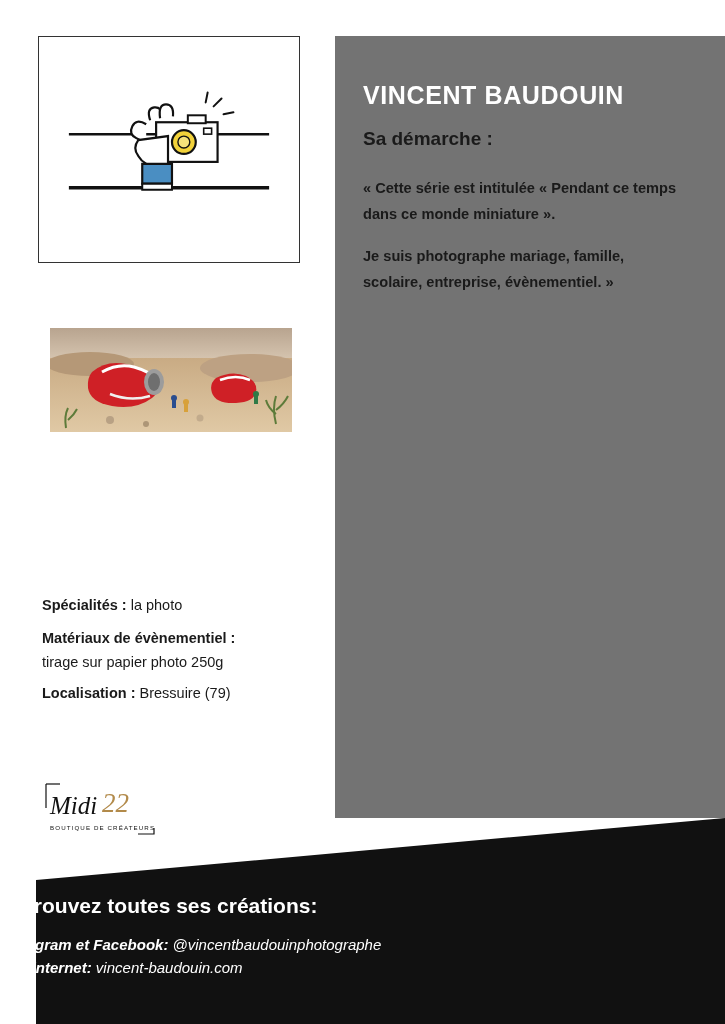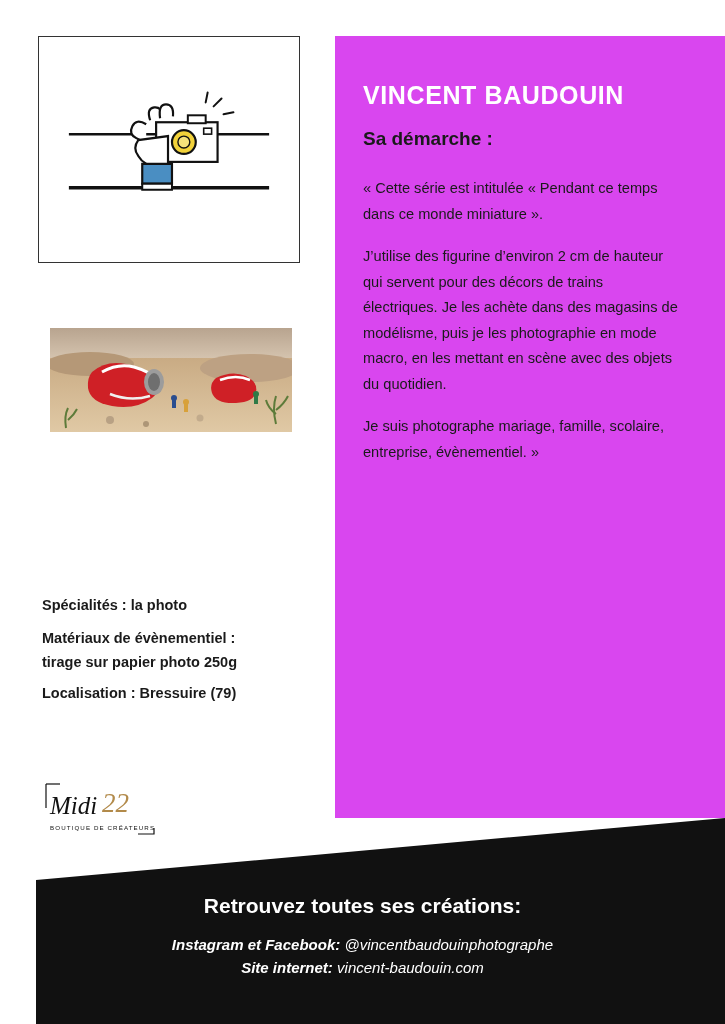--- a/index.html
+++ b/index.html
@@ -55,21 +55,21 @@
     position: absolute;
     left: 42px;
     top: 594px;
     width: 280px;
     font-size: 14.5px;
     color: #1a1a1a;
     line-height: 1.62;
   }
   .details .row { margin-bottom: 2px; white-space: nowrap; }
   .details .lbl { font-weight: bold; }
-  .details .val { font-weight: bold; }
+  .details .val { font-weight: normal; }
   .details .row.mat { margin-bottom: 0; }
   .details .row.matval { margin-bottom: 8px; white-space: normal; }
   .details .row.spec { margin-bottom: 10px; }
 
   
   .logo {
     position: absolute;
     left: 42px;
     top: 778px;
     width: 120px;
@@ -77,21 +77,21 @@
   }
   .logo svg { display:block; width: 100%; height: 100%; }
 
   
   .gold-panel {
     position: absolute;
     left: 335px;
     top: 36px;
     width: 390px;
     height: 782px;
-    background: #d946ef;
+    background: #737373;
   }
   .artist-name {
     position: absolute;
     left: 28px;
     top: 45px;
     right: 14px;
     color: #ffffff;
     font-size: 25px;
     font-weight: bold;
     letter-spacing: 0.6px;
@@ -106,38 +106,38 @@
   }
   .statement {
     position: absolute;
     left: 28px;
     top: 140px;
     width: 318px;
     color: #1a1a1a;
     font-size: 14.6px;
     line-height: 1.75;
   }
-  .statement p { margin-bottom: 17px; }
+  .statement p { margin-bottom: 17px; font-weight: bold; }
   .statement p:last-child { margin-bottom: 12px; }
 
   
   .footer {
     position: absolute;
     left: 0;
     bottom: 0;
     width: 725px;
     height: 206px;
   }
   .footer-shape { position: absolute; left: 0; top: 0; width: 100%; height: 100%; }
   .footer-text {
     position: absolute;
     left: 0;
     top: 76px;
     width: 725px;
-    text-align: center;
+    text-align: left;
     color: #ffffff;
   }
   .footer-head {
     font-size: 21px;
     font-weight: bold;
     margin-bottom: 16px;
   }
   .footer-line {
     font-size: 15px;
     line-height: 1.5;
@@ -260,21 +260,20 @@
         <text x="8" y="52" font-family="Liberation Sans, sans-serif" font-size="6.2" letter-spacing="1.1" fill="#111">BOUTIQUE DE CRÉATEURS</text>
       </svg>
     </div>
   </div>
 
   <div class="gold-panel">
     <div class="artist-name">VINCENT BAUDOUIN</div>
     <div class="section-title">Sa démarche :</div>
     <div class="statement">
       <p>« Cette série est intitulée « Pendant ce temps dans ce monde miniature ».</p>
-      <p>J’utilise des figurine d’environ 2 cm de hauteur qui servent pour des décors de trains électriques. Je les achète dans des magasins de modélisme, puis je les photographie en mode macro, en les mettant en scène avec des objets du quotidien.</p>
       <p>Je suis photographe mariage, famille, scolaire, entreprise, évènementiel. »</p>
     </div>
   </div>
 
   <div class="footer">
     <svg class="footer-shape" viewBox="0 0 725 206" preserveAspectRatio="none">
       <polygon points="36,62 725,0 725,206 36,206" fill="#111111"></polygon>
     </svg>
     <div class="footer-text">
       <div class="footer-head">Retrouvez toutes ses créations:</div>

